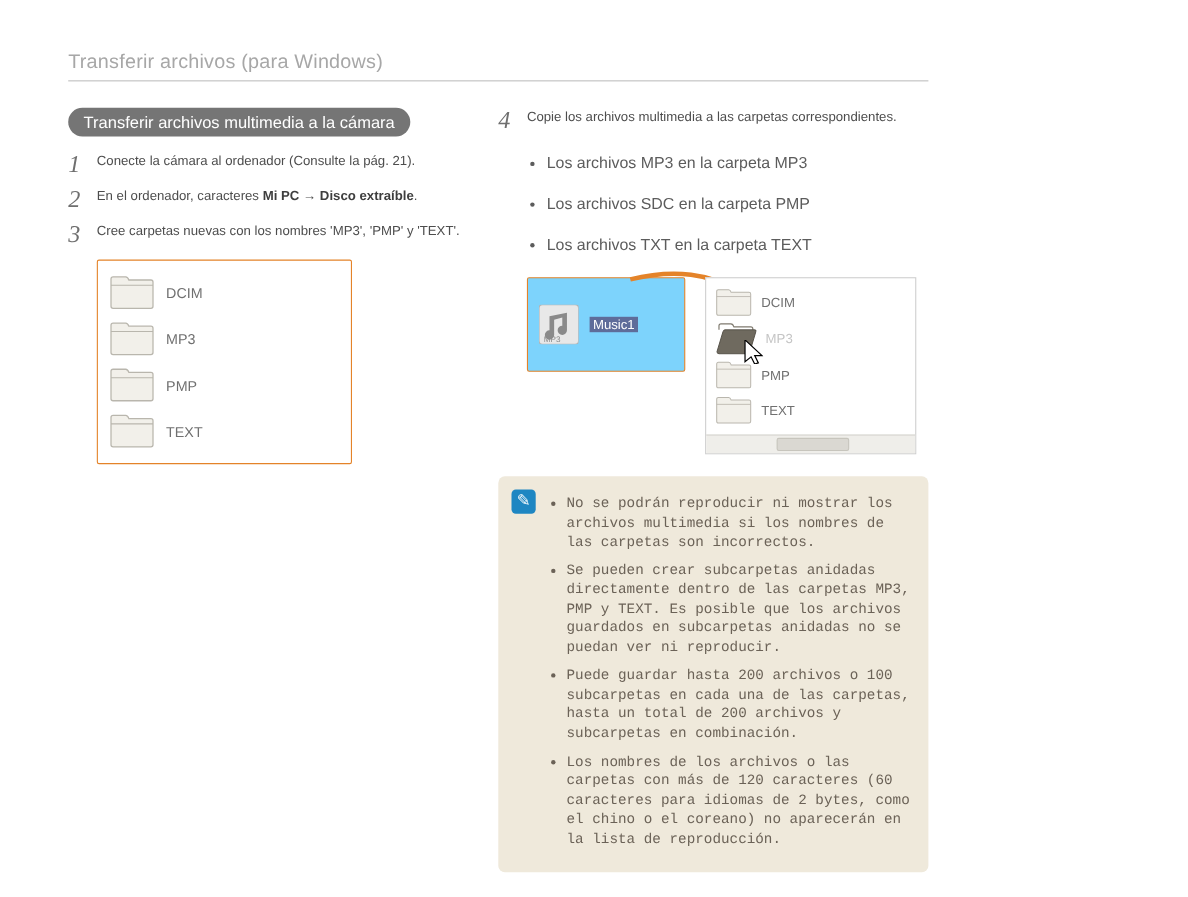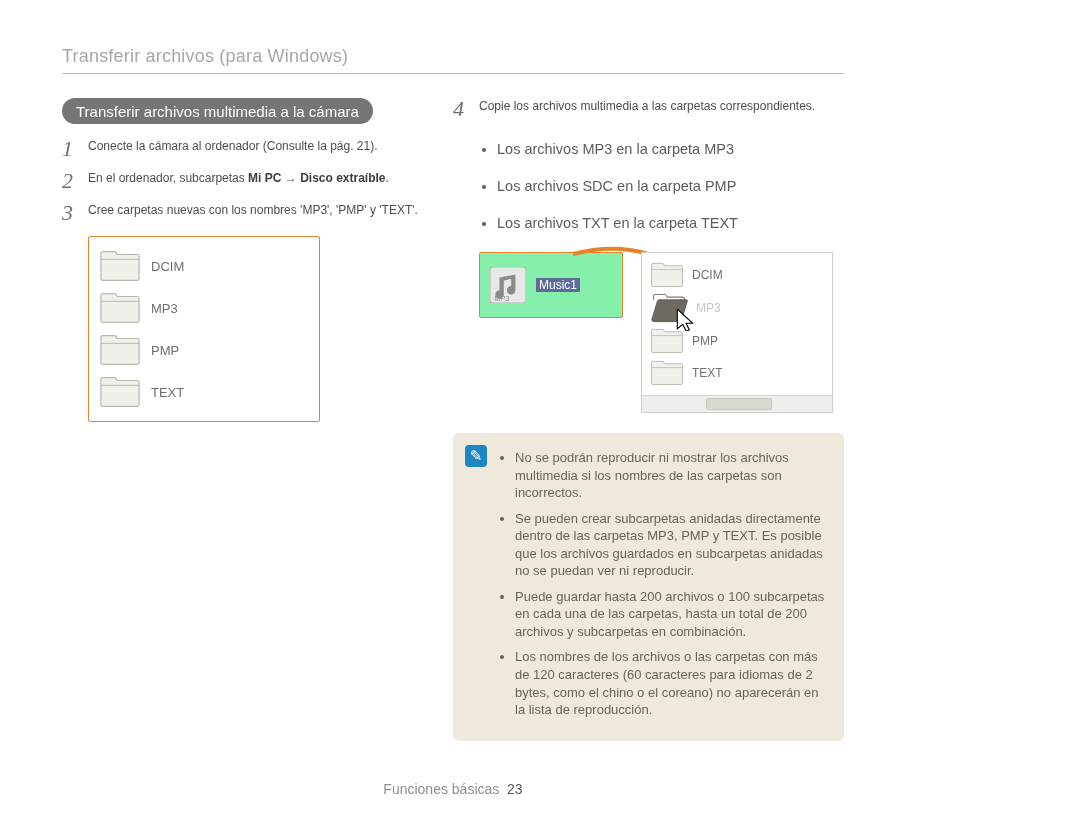--- a/index.html
+++ b/index.html
@@ -119,22 +119,22 @@
     margin: 4px 0 0 26px;
     display: flex;
     gap: 18px;
     align-items: flex-start;
     position: relative;
   }
   .fig2 .left {
     width: 142px;
     border: 1px solid var(--accent);
     border-radius: 2px;
-    background: #86efac;
-    padding: 10px 0;
+    background: #7dd3fc;
+    padding: 20px 0;
   }
   .fig2 .left .row.sel {
     position: relative;
   }
   .fig2 .left .row.sel .filelabel {
     background: #5e6c9a;
     color: #fff;
     padding: 0 3px;
   }
   .music-icon {
@@ -217,20 +217,21 @@
     justify-content: center;
     font-family: "Segoe UI Symbol", Arial, sans-serif;
     font-size: 15px;
   }
   .notebox ul {
     margin: 0;
     padding-left: 16px;
   }
   .notebox li {
     margin: 4px 0 8px 0;
+    font-family: Liberation Mono, monospace;
   }
 
   .footer {
     position: absolute;
     left: 0; right: 0;
     bottom: 18px;
     text-align: center;
     font-size: 14px;
     color: #8e8e8e;
   }
@@ -274,21 +275,21 @@
       <div class="section-pill">Transferir archivos multimedia a la cámara</div>
 
       <div class="step">
         <div class="num">1</div>
         <div class="body">Conecte la cámara al ordenador (Consulte la pág. 21).</div>
       </div>
 
       <div class="step">
         <div class="num">2</div>
         <div class="body">
-          <span>En el ordenador, subcarpetas </span><span class="bold">Mi PC</span><span> → </span><span class="bold">Disco extraíble</span><span>.</span>
+          <span>En el ordenador, caracteres </span><span class="bold">Mi PC</span><span> → </span><span class="bold">Disco extraíble</span><span>.</span>
         </div>
       </div>
 
       <div class="step">
         <div class="num">3</div>
         <div class="body">Cree carpetas nuevas con los nombres 'MP3', 'PMP' y 'TEXT'.</div>
       </div>
 
       
       <div class="fig1">
@@ -385,17 +386,13 @@
         <ul>
           <li>No se podrán reproducir ni mostrar los archivos multimedia si los nombres de las carpetas son incorrectos.</li>
           <li>Se pueden crear subcarpetas anidadas directamente dentro de las carpetas MP3, PMP y TEXT. Es posible que los archivos guardados en subcarpetas anidadas no se puedan ver ni reproducir.</li>
           <li>Puede guardar hasta 200 archivos o 100 subcarpetas en cada una de las carpetas, hasta un total de 200 archivos y subcarpetas en combinación.</li>
           <li>Los nombres de los archivos o las carpetas con más de 120 caracteres (60 caracteres para idiomas de 2 bytes, como el chino o el coreano) no aparecerán en la lista de reproducción.</li>
         </ul>
       </div>
     </div>
   </div>
 
-  <div class="footer">
-    <span>Funciones básicas</span>
-    &nbsp;<span class="pnum">23</span>
-  </div>
 </div>
 
 </body></html>

